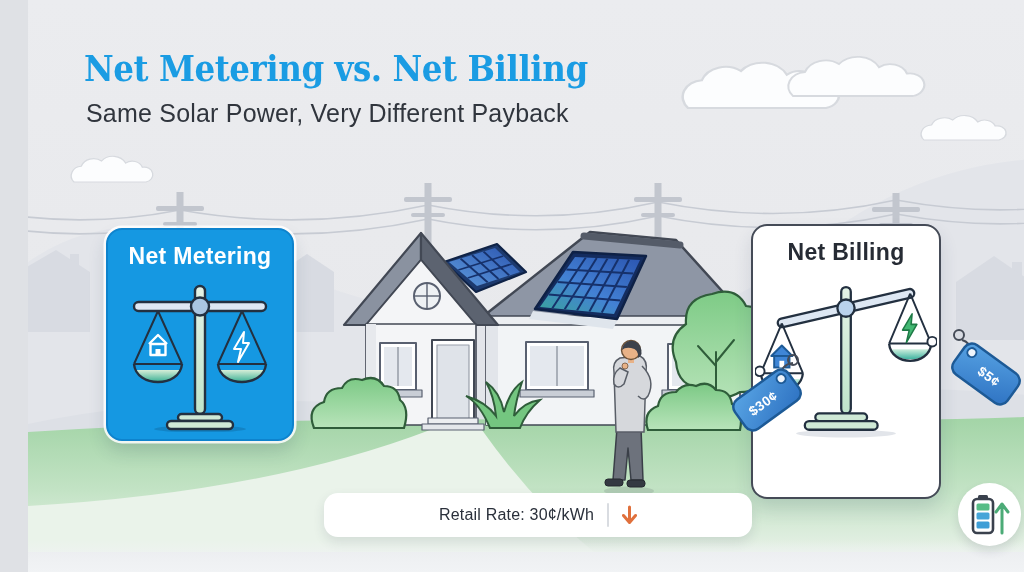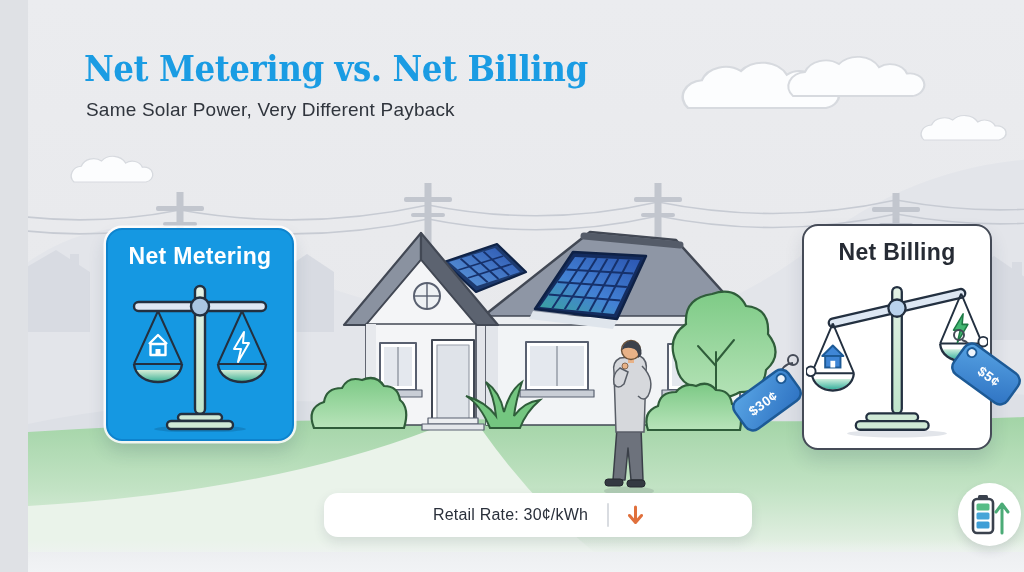--- a/index.html
+++ b/index.html
@@ -6,45 +6,45 @@
   .stage{position:relative;width:1024px;height:572px;overflow:hidden;
          background:linear-gradient(180deg,#ebecef 0%,#e8e9ec 60%,#e9ebee 100%);
          font-family:"Liberation Sans",sans-serif;margin-left:28px;}
   .abs{position:absolute;}
   svg{display:block;}
 
   
   .title{left:56px;top:48px;font-family:"DejaVu Serif",serif;font-weight:700;
          font-size:35px;color:#1a9ce3;letter-spacing:-.5px;transform:scaleX(.93);
          transform-origin:left top;white-space:nowrap;}
-  .subtitle{left:58px;top:99px;font-size:19px;font-weight:500;color:#30353d;
+  .subtitle{left:58px;top:99px;font-size:25px;font-weight:500;color:#30353d;
             letter-spacing:.2px;white-space:nowrap;}
 
   
   .card{border-radius:16px;box-sizing:border-box;}
   .card-metering{left:78px;top:228px;width:188px;height:213px;background:#1598e2;
         border:2px solid #0e83cd;
         box-shadow:0 0 0 2.5px rgba(255,255,255,.85),0 10px 18px rgba(40,60,90,.18);}
-  .card-billing{left:774px;top:224px;width:190px;height:226px;background:#ffffff;
+  .card-billing{left:723px;top:224px;width:190px;height:275px;background:#ffffff;
         border:2px solid #454b57;box-shadow:0 10px 18px rgba(40,60,90,.14);}
   .card-title{display:block;text-align:center;margin-top:13px;font-size:23px;
         font-weight:700;letter-spacing:.3px;}
   .card-metering .card-title{color:#ffffff;}
   .card-billing .card-title{color:#262b34;}
   .scale-svg{margin:4px auto 0;}
 
   
   .tag-svg{pointer-events:none;}
   .tag-text{font-family:"Liberation Sans",sans-serif;font-size:13.5px;font-weight:700;
             fill:#ffffff;letter-spacing:.5px;}
 
   
   .rate-bar{left:296px;top:493px;width:428px;height:44px;background:#ffffff;
         border-radius:14px;box-shadow:0 5px 12px rgba(50,60,80,.12);
-        display:flex;align-items:center;justify-content:center;gap:19px;}
+        display:flex;align-items:center;justify-content:center;gap:13px;}
   .rate-text{font-size:16px;font-weight:500;color:#2a303b;letter-spacing:.2px;white-space:nowrap;}
   .rate-divider{width:2px;height:24px;background:#d9dce1;border-radius:1px;}
 
   
   .battery-widget{left:930px;top:483px;width:63px;height:63px;border-radius:50%;
         background:#ffffff;box-shadow:0 5px 10px rgba(50,60,80,.14);
         display:flex;align-items:center;justify-content:center;}
 </style>
 </head>
 <body>

